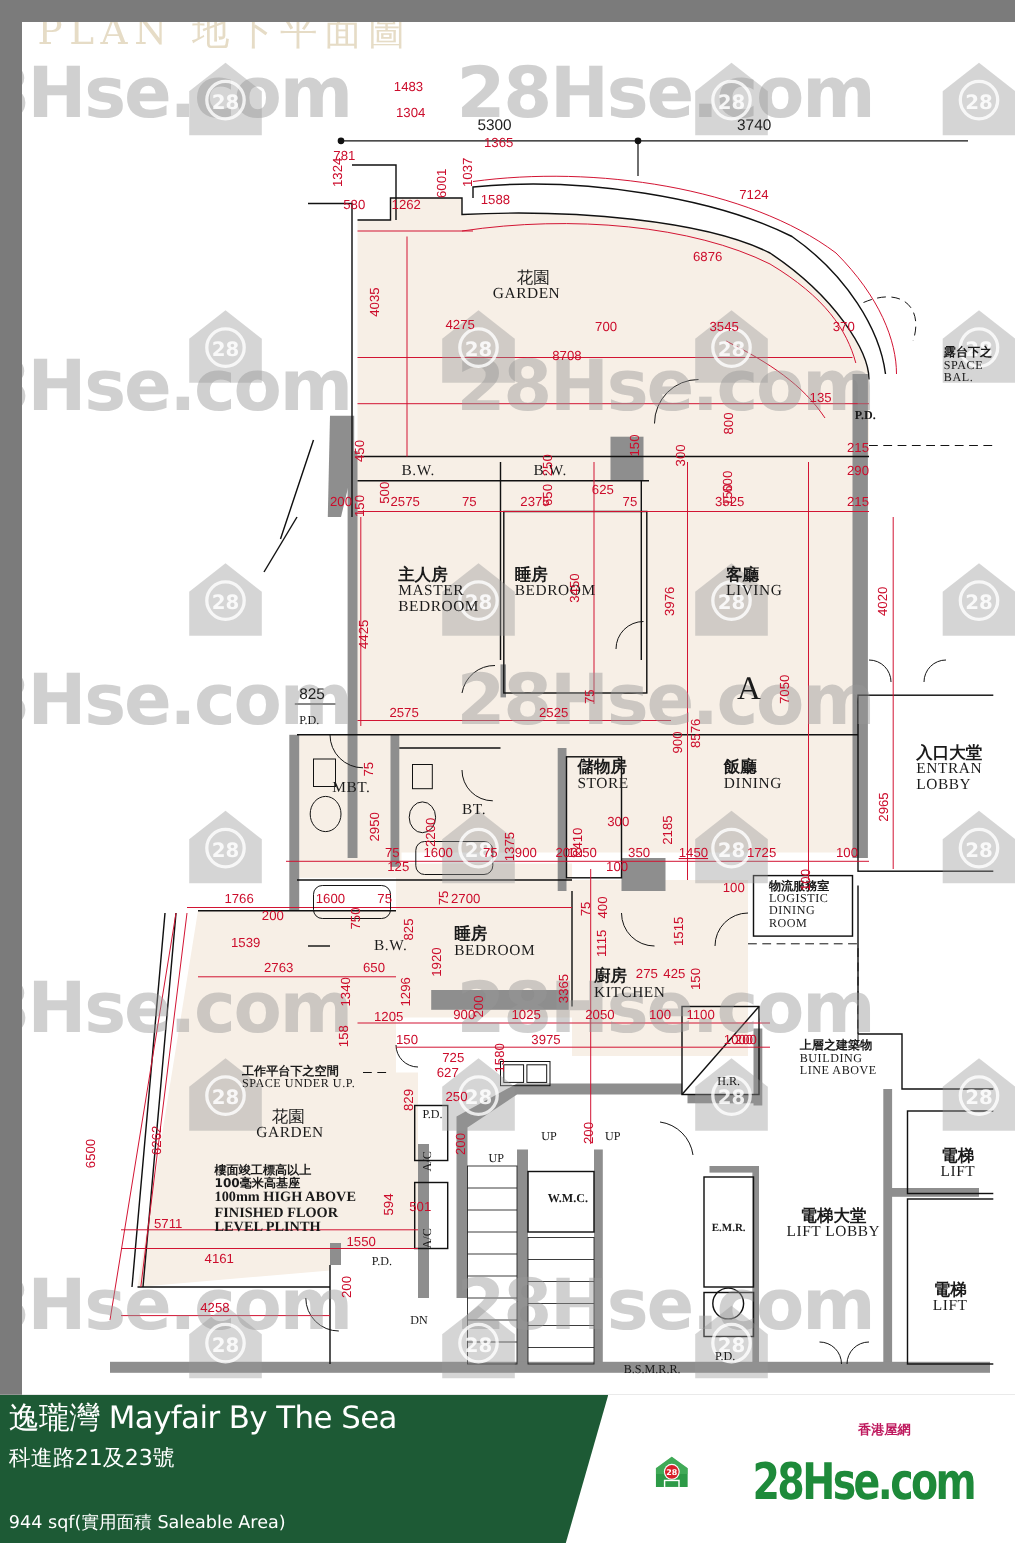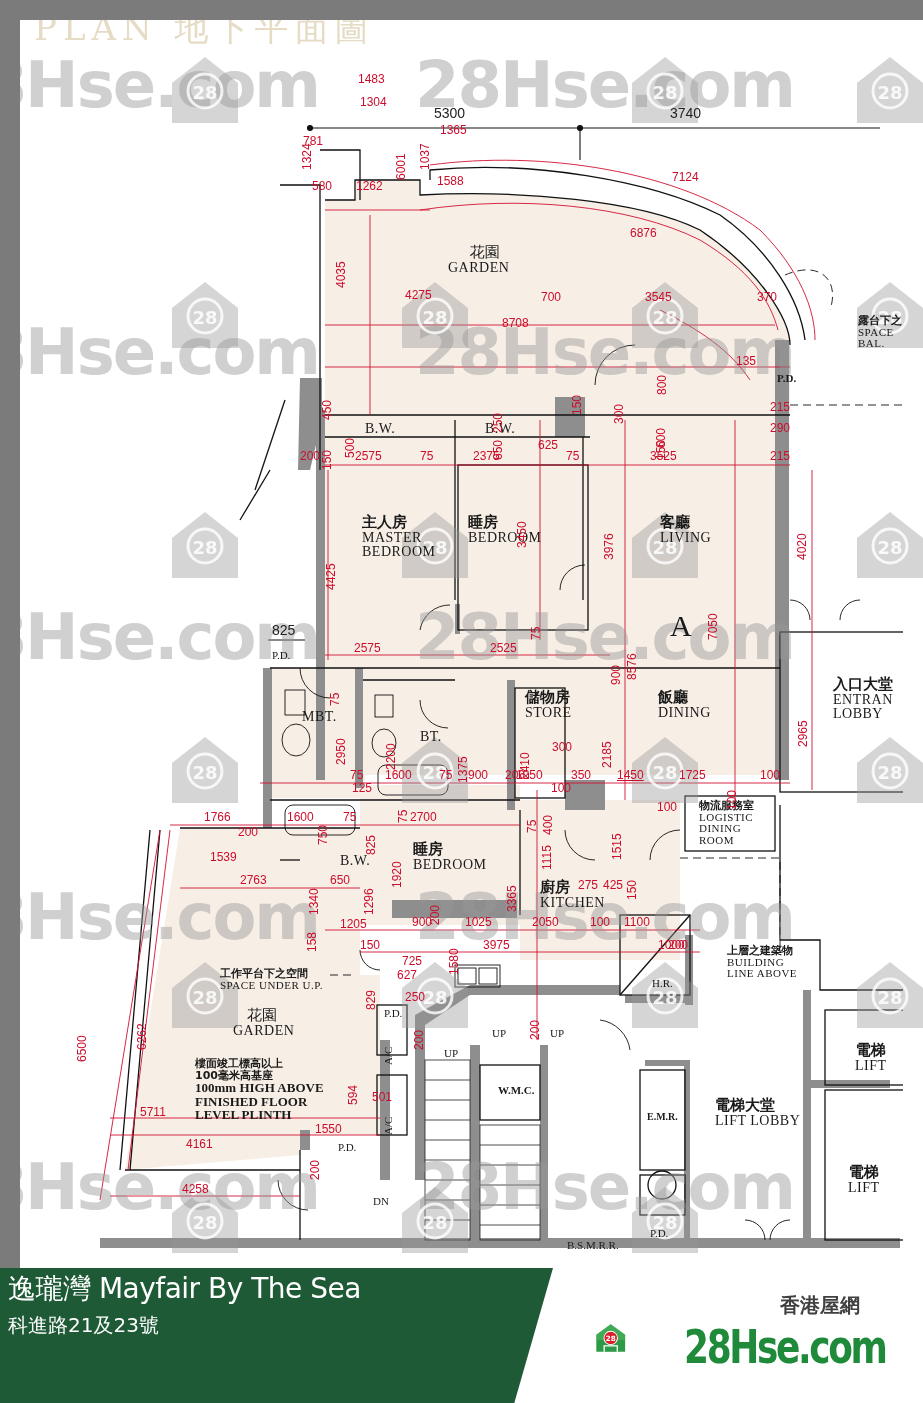--- a/index.html
+++ b/index.html
@@ -19,21 +19,21 @@
   .wm{position:absolute;font-family:"DejaVu Sans",sans-serif;font-weight:bold;color:rgba(150,150,150,0.45);font-size:64px;letter-spacing:-2px;pointer-events:none;white-space:nowrap;}
   .wm-badge{position:absolute;width:70px;height:70px;pointer-events:none;}
   .footer{position:absolute;left:0;top:1268px;width:923px;height:135px;background:#ffffff;}
   .footer-band{position:absolute;left:0;top:0;width:553px;height:135px;background:#1d5a35;clip-path:polygon(0 0,100% 0,93% 100%,0 100%);}
   .footer-text{position:absolute;left:8px;color:#fff;font-family:"DejaVu Sans",sans-serif;white-space:nowrap;}
   .f-title{top:2px;font-size:28px;letter-spacing:-0.5px;}
   .f-addr{top:44px;font-size:20px;}
   .f-unit{top:76px;font-size:18px;}
   .f-area{top:106px;font-size:16px;}
   .logo{position:absolute;left:595px;top:20px;width:290px;height:100px;}
-  .logo-tag{position:absolute;left:780px;top:24px;font-family:"DejaVu Sans",sans-serif;font-size:20px;color:#404040;font-weight:bold;}
+  .logo-tag{position:absolute;left:780px;top:24px;font-family:"DejaVu Sans",sans-serif;font-size:12px;color:#be185d;font-weight:bold;}
   .logo-word{position:absolute;left:684px;top:52px;font-family:"DejaVu Sans",sans-serif;font-weight:bold;font-size:46px;color:#1e8a3a;letter-spacing:-3px;transform:scaleX(0.78);transform-origin:left top;}
 </style>
 </head>
 <body>
 
 <div class="sheet">
   <div class="ghost-title">PLAN 地下平面圖</div>
 
   <svg class="plan" width="883" height="1248" viewBox="20 20 883 1248">
 
@@ -403,21 +403,21 @@
     <div>LEVEL PLINTH</div>
   </div>
   <div class="lbl" style="left:835px;top:1023px;text-align:center;">
     <div class="zh">電梯</div>
     <div class="en">LIFT</div>
   </div>
   <div class="lbl" style="left:828px;top:1145px;text-align:center;">
     <div class="zh">電梯</div>
     <div class="en">LIFT</div>
   </div>
-  <div class="lbl" style="left:695px;top:1078px;">
+  <div class="lbl" style="left:695px;top:1078px;text-align:center;">
     <div class="zh">電梯大堂</div>
     <div class="en">LIFT LOBBY</div>
   </div>
   <div class="lbl bold" style="left:478px;top:1065px;font-size:11px;">W.M.C.</div>
   <div class="lbl bold" style="left:627px;top:1092px;font-size:10px;">E.M.R.</div>
   <div class="lbl" style="left:632px;top:958px;font-size:11px;">H.R.</div>
   <div class="lbl" style="left:757px;top:353px;font-size:11px;font-weight:bold;">P.D.</div>
   <div class="lbl" style="left:252px;top:630px;font-size:11px;">P.D.</div>
   <div class="lbl" style="left:364px;top:988px;font-size:11px;">P.D.</div>
   <div class="lbl" style="left:318px;top:1122px;font-size:11px;">P.D.</div>
@@ -552,20 +552,21 @@
       <div class="dim" style="left: 166px; top: 1117px;">4161</div>
       <div class="dim v" style="left: 288px; top: 1160px;">200</div>
       <div class="dim" style="left: 162px; top: 1162px;">4258</div>
     </div>
 </div>
 
 <div class="footer">
   <div class="footer-band"></div>
   <div class="footer-text f-title">逸瓏灣 Mayfair By The Sea</div>
   <div class="footer-text f-addr">科進路21及23號</div>
+  <div class="footer-text f-area">944 sqf(實用面積 Saleable Area)</div>
 
   <svg class="logo" viewBox="0 0 290 100" style="width:95px;height:100px;">
     <path d="M48 8 L92 40 L92 92 L4 92 L4 40 Z" fill="#2d9a47"></path>
     <path d="M48 8 L92 40 L92 56 L4 56 L4 40 Z" fill="#4db562" opacity="0.6"></path>
     <rect x="26" y="72" width="44" height="20" fill="#ffffff"></rect>
     <rect x="30" y="76" width="36" height="16" fill="#2d9a47"></rect>
     <circle cx="48" cy="50" r="22" fill="#ffffff"></circle>
     <circle cx="48" cy="50" r="19" fill="#d8202a"></circle>
     <text x="48" y="59" font-family="DejaVu Sans,sans-serif" font-weight="bold" font-size="22" text-anchor="middle" fill="#ffffff">28</text>
   </svg>

